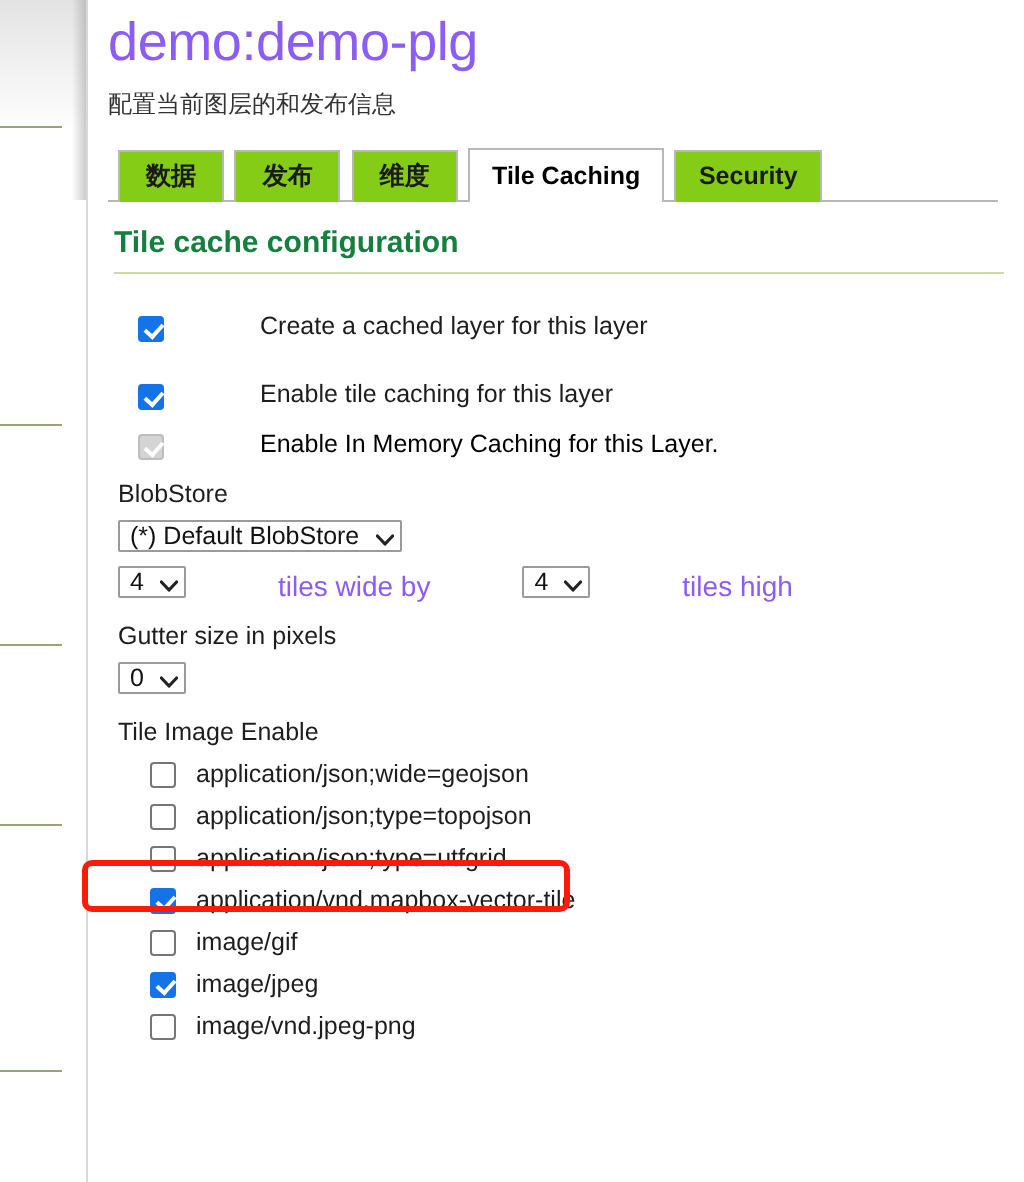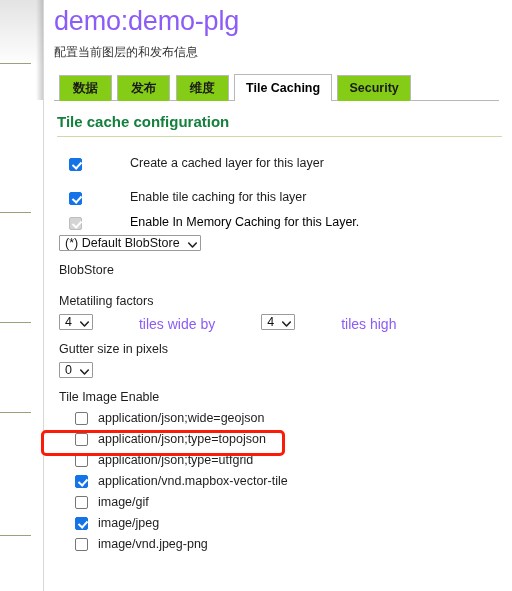--- a/index.html
+++ b/index.html
@@ -325,37 +325,34 @@
     <div class="field-row row-gap-lg">
       <span class="cb checked"></span>
       <span class="cb-label">Enable tile caching for this layer</span>
     </div>
 
     <div class="field-row row-gap-sm">
       <span class="cb checked disabled"></span>
       <span class="cb-label dim">Enable In Memory Caching for this Layer.</span>
     </div>
 
+    <div class="field-row row-gap-sm" style="padding-left:2px;">
+      <span class="plain-label">BlobStore</span>
+    </div>
     <div class="field-row row-gap-xs" style="padding-left:2px;">
       <span class="sel-wrap">
         <span class="sel" style="width:148px;">(*) Default BlobStore</span>
         <span class="caret">
           <svg width="9" height="7" viewBox="0 0 9 7">
               <path d="M0.7 1 L4.5 5 L8.3 1" stroke="#222" stroke-width="1.6" fill="none" stroke-linecap="round" stroke-linejoin="round"></path>
             </svg>
         </span>
       </span>
     </div>
-    <div class="field-row row-gap-sm" style="padding-left:2px;">
-      <span class="plain-label">BlobStore</span>
-    </div>
-
-    <div class="field-row row-gap-md" style="padding-left:2px;">
-      <span class="plain-label">Metatiling factors</span>
-    </div>
+
     <div class="field-row row-gap-xs" style="padding-left:2px;">
       <span class="sel-wrap">
         <span class="sel" style="width:42px;">4</span>
         <span class="caret">
           <svg width="9" height="7" viewBox="0 0 9 7">
               <path d="M0.7 1 L4.5 5 L8.3 1" stroke="#222" stroke-width="1.6" fill="none" stroke-linecap="round" stroke-linejoin="round"></path>
             </svg>
         </span>
       </span>
       <span class="inline-txt">tiles wide by</span>

